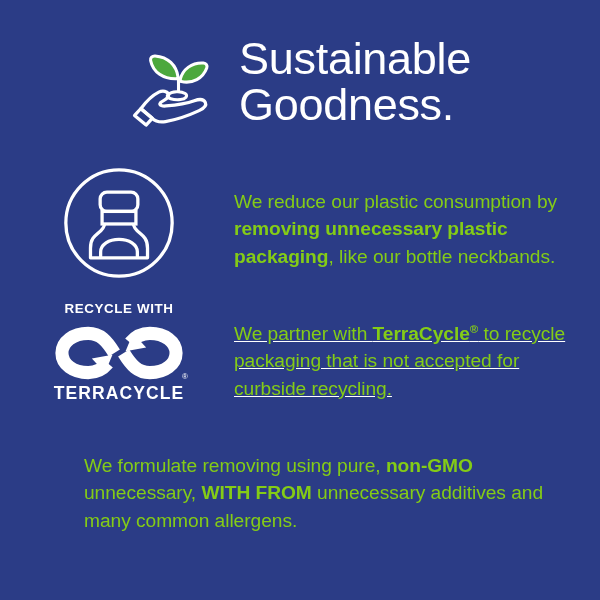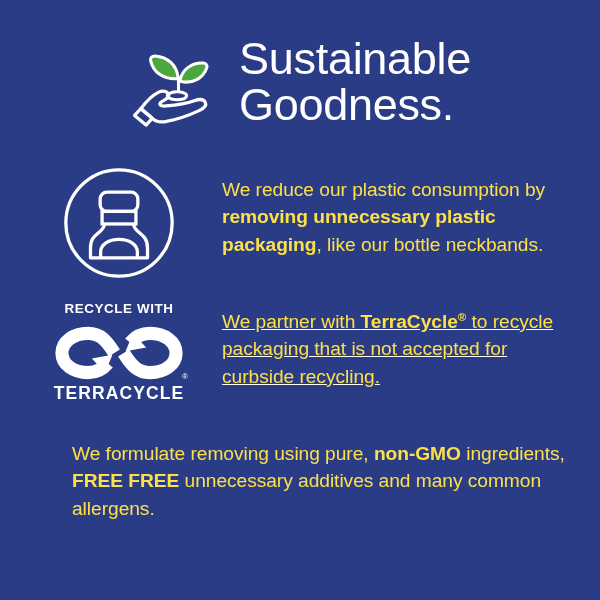--- a/index.html
+++ b/index.html
@@ -89,24 +89,24 @@
     padding-left: 24px;
     padding-top: 12px;
     color: #FFFFFF;
   }
   .row-3 .row-body { padding-top: 6px; }
   .row-2 .row-body { padding-top: 14px; text-decoration: underline; }
 
   .copy {
     font-size: 19.2px;
     line-height: 1.42;
-    color: #fde047;
+    color: #84cc16;
     font-weight: 400;
     letter-spacing: -0.05px;
-    margin: 4px;
+    margin: 16px;
   }
   .copy b {
     font-weight: 700;
   }
   .copy sup {
     font-size: 0.6em;
     vertical-align: super;
     line-height: 0;
   }
 
@@ -215,18 +215,18 @@
           <div class="tc-bottom">TERRACYCLE</div>
         </div>
       </div>
       <div class="row-body">
         <p class="copy"><span>We partner with </span><b>TerraCycle<sup>®</sup></b><span> to recycle packaging that is not accepted for curbside recycling.</span></p>
       </div>
     </div>
 
     <div class="row row-3">
       <div class="row-body">
-        <p class="copy"><span>We formulate removing using pure, </span><b>non-GMO</b><span> ingredients, </span><b>FREE FREE</b><span> unnecessary additives and many common allergens.</span></p>
+        <p class="copy"><span>We formulate removing using pure, </span><b>non-GMO</b><span> unnecessary, </span><b>WITH FROM</b><span> unnecessary additives and many common allergens.</span></p>
       </div>
     </div>
 
   </div>
 </div>
 
 </body></html>

